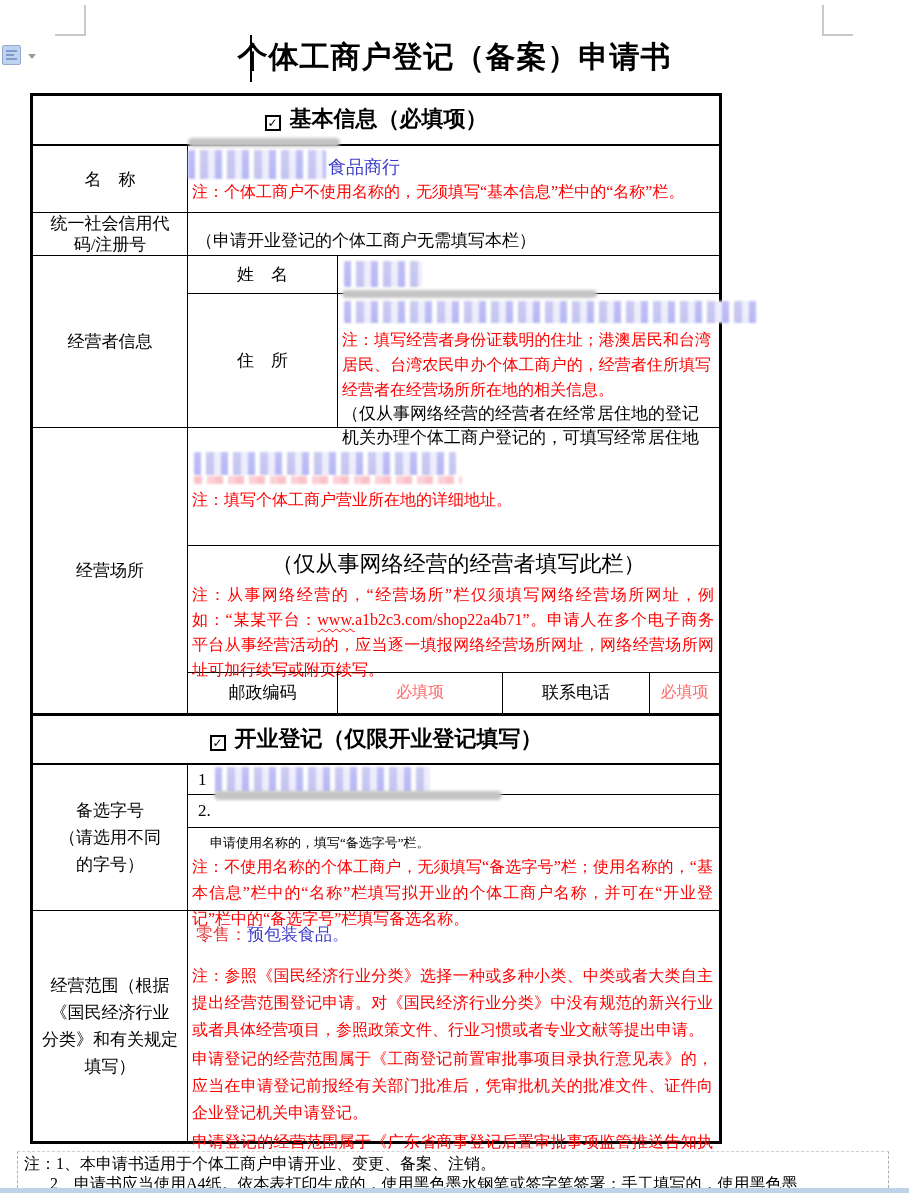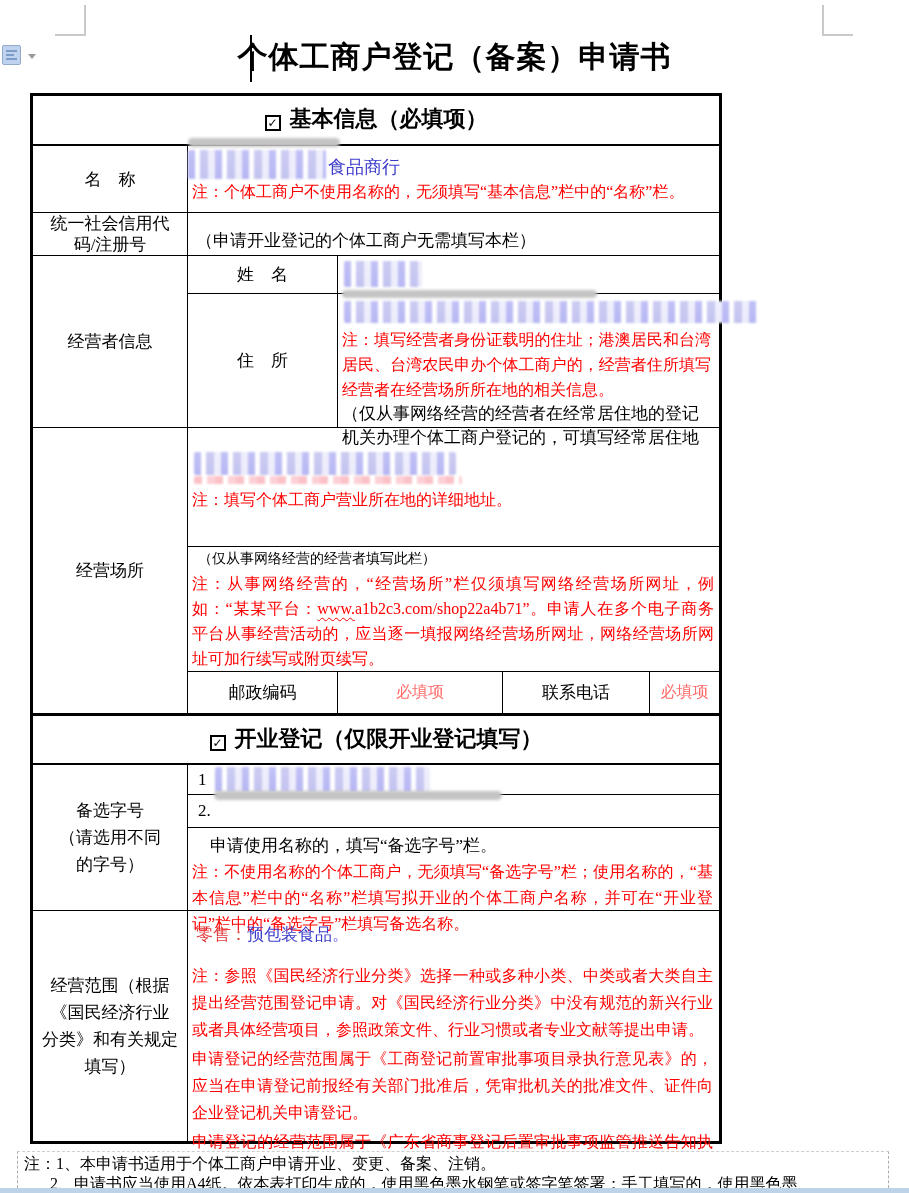--- a/index.html
+++ b/index.html
@@ -75,36 +75,36 @@
   .addr-content { padding:2px 8px 0 4px; }
   .addr-content .redact { display:block; width:415px; height:22px; margin:5px 0 4px 2px; }
   .addr-hint { font-size:17px; line-height:24px; }
   .prem-a { height:120px; }
   .prem-b { height:127px; }
   .prem-c { height:41px; display:flex; }
   .hint1 { padding:10px 0 0 10px; font-size:17px; }
   .prem-a .redact { display:block; width:262px; height:23px; margin:24px 0 1px 6px; }
   .prem-a .redact-pink { width:268px; height:8px; margin:1px 0 3px 6px; }
   .prem-note1 { padding-left:4px; }
-  .hint2 { padding:3px 0 0 10px; font-size:14px; }
+  .hint2 { padding:3px 0 0 10px; font-size:22px;text-align:center; }
   .webline { padding-left:10px; margin-top:2px; font-size:17px; }
   .webline .fill-underline { display:inline-block; width:470px; height:19px;
     border-bottom:1px solid #000; vertical-align:-2px; }
   .prem-note2 { margin-top:3px; padding:0 5px 0 4px; }
   .wavy { text-decoration:underline wavy #FF0000; text-underline-offset:3px; text-decoration-thickness:1px; }
   .pcell { border-right:1px solid #000; display:flex; align-items:center; justify-content:center;
     font-size:17px; }
   .pcell.v { font-size:16px; }
   .pc1 { flex:0 0 150px; } .pc2 { flex:0 0 165px; } .pc3 { flex:0 0 147px; }
   .pc4 { flex:1; border-right:none; }
   .alt-a { height:31px; display:flex; align-items:center; padding-left:10px; font-size:17px; }
   .alt-a .redact { width:215px; height:25px; margin-left:8px; }
   .alt-b { height:33px; padding:6px 0 0 10px; font-size:17px; }
   .alt-c { height:82px; }
-  .alt-hint { padding:6px 0 0 22px; font-size:17px; }
+  .alt-hint { padding:6px 0 0 22px; font-size:13px; }
   .alt-note { padding:2px 6px 0 4px; line-height:26px; }
   .scope-content { padding:12px 6px 8px 4px; }
   .scope-value { font-size:17px; padding-left:4px; }
   .scope-note { line-height:27px; margin-top:16px; }
   .scope-note + .scope-note { margin-top:2px; }
   
   .footer { position:absolute; left:17px; top:1151px; width:872px; height:42px; overflow:hidden;
     border-left:1px dashed #ADADAD; border-right:1px dashed #ADADAD; border-top:1px dashed #CFCFCF;
     padding:2px 0 0 6px; font-size:16px; line-height:20px; background:#fff; }
   .footer .l2 { padding-left:26px; }

